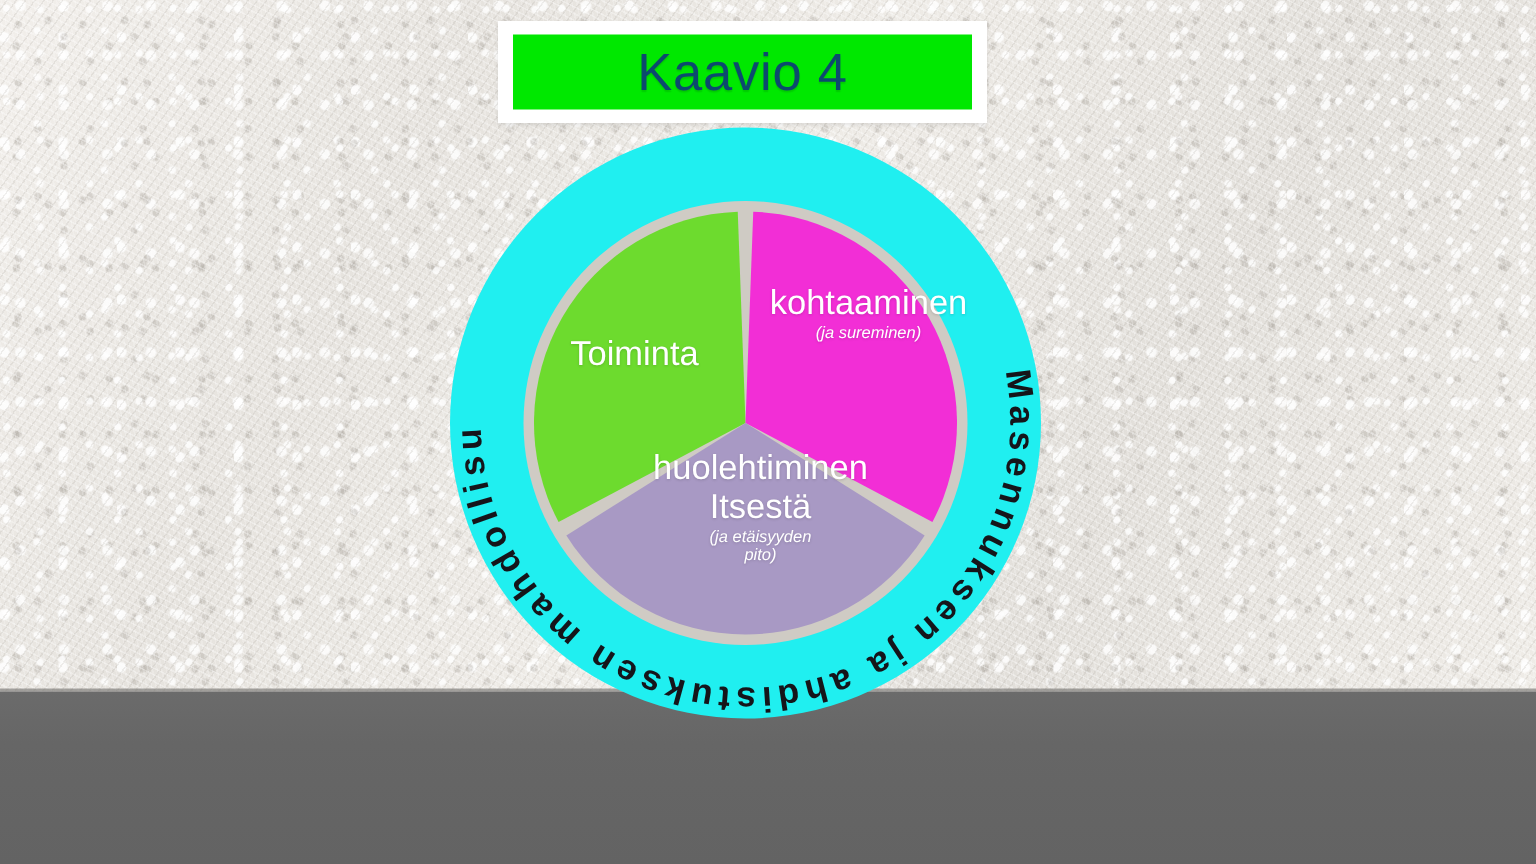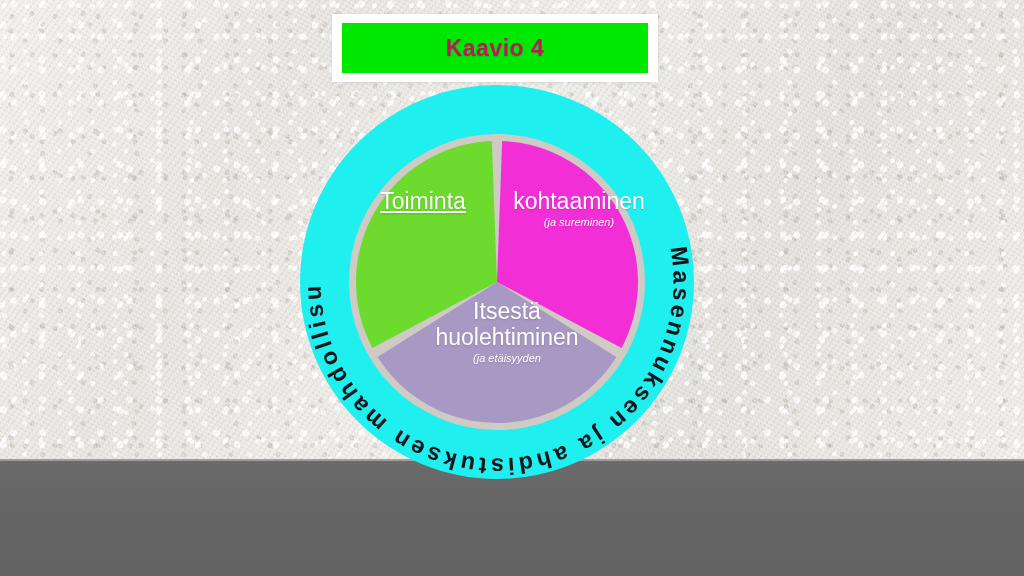--- a/index.html
+++ b/index.html
@@ -67,23 +67,23 @@
     background:#ffffff;
     padding:9px 10px;
     box-shadow:0 1px 3px rgba(0,0,0,.10);
   }
   .title-inner {
     width:100%; height:100%;
     background:#00e800;
     display:flex; align-items:center; justify-content:center;
   }
   .title-text {
-    font-size:23px;
-    font-weight:bold;
-    color:#be185d;
+    font-size:35px;
+    font-weight:normal;
+    color:#0c4a6e;
     letter-spacing:.5px;
     line-height:1;
     text-shadow:0 1px 1px rgba(0,0,0,.12);
   }
 
   
   #wheel {
     position:absolute;
     left:299px; top:84px;
     width:396px; height:396px;
@@ -104,21 +104,21 @@
     color:#ffffff;
     text-align:center;
     line-height:1.13;
     text-shadow:0 1px 2px rgba(0,0,0,.16);
     pointer-events:none;
   }
   .seg-label .main   { font-size:23px; display:block; }
   .seg-label .sub    { font-size:11px; font-style:italic; display:block; margin-top:2px; }
 
   #label-toiminta {
-    left:59px; top:104px; width:130px;text-decoration:underline;
+    left:59px; top:138px; width:130px;
   }
   #label-tunteiden {
     left:205px; top:104px; width:150px;
   }
   #label-itsesta {
     left:118px; top:214px; width:180px;
   }
 </style>
 </head>
 <body>
@@ -159,19 +159,20 @@
     <div class="seg-label" id="label-toiminta">
       <span class="main">Toiminta</span>
     </div>
 
     <div class="seg-label" id="label-tunteiden">
       <span class="main">kohtaaminen</span>
       <span class="sub">(ja sureminen)</span>
     </div>
 
     <div class="seg-label" id="label-itsesta">
+      <span class="main">huolehtiminen</span>
       <span class="main">Itsestä</span>
-      <span class="main">huolehtiminen</span>
       <span class="sub">(ja etäisyyden</span>
+      <span class="sub" style="margin-top:0">pito)</span>
     </div>
   </div>
 
 </div>
 
 </body></html>

